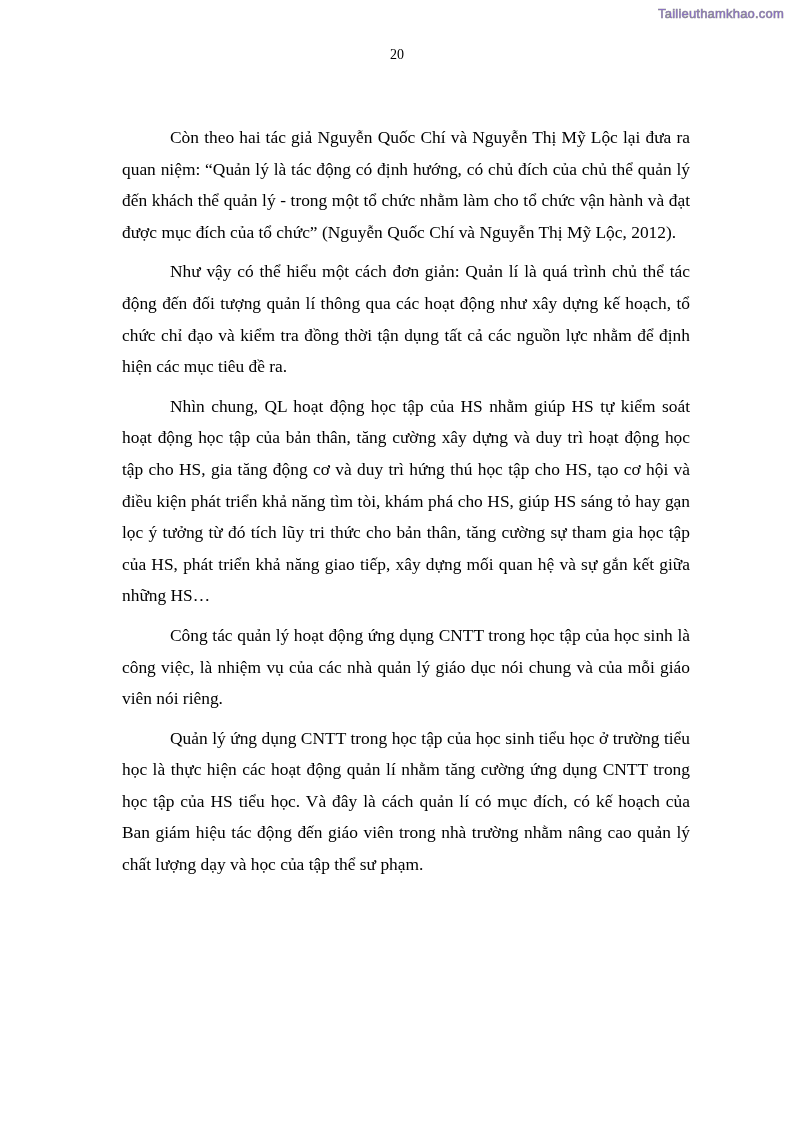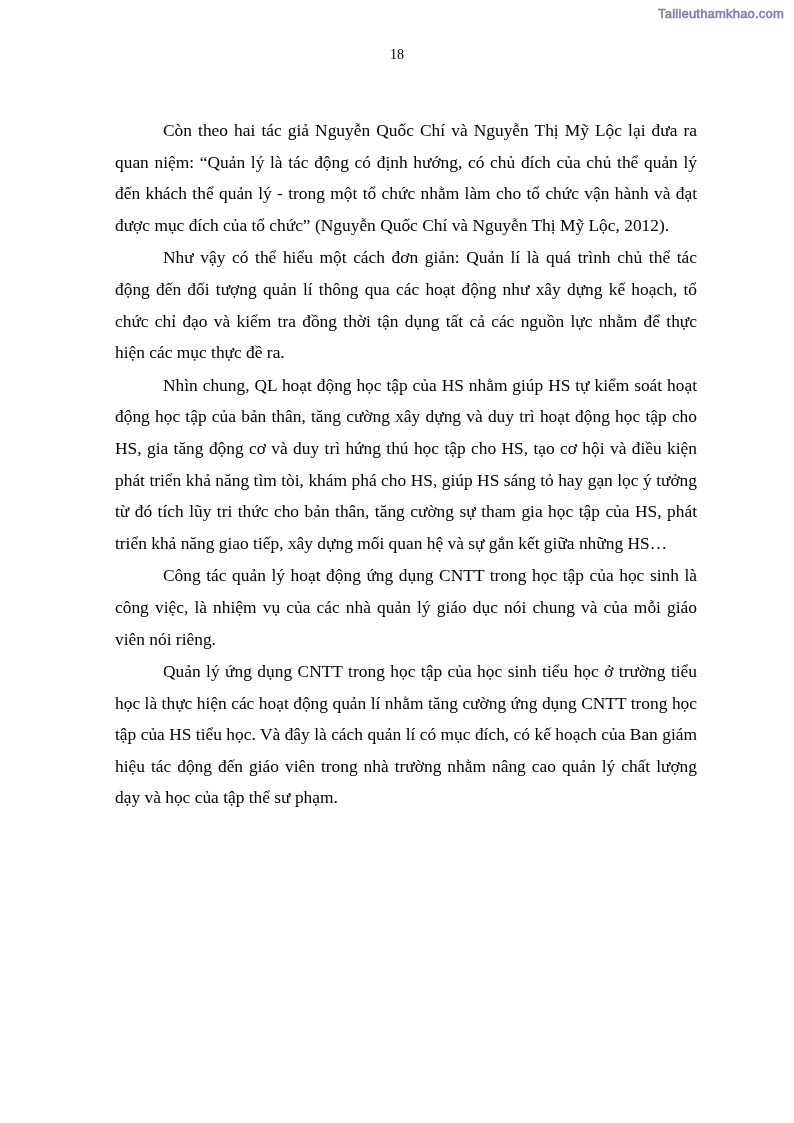--- a/index.html
+++ b/index.html
@@ -36,33 +36,33 @@
     .content {
       position: absolute;
       top: 114px;
       left: 114px;
       width: 584px;
       font-size: 17.4px;
       line-height: 31.6px;
       text-align: justify;
     }
     .content p {
-      margin: 1px;
+      margin: 8px;
       text-indent: 48px;
     }
     .content p.heading {
       font-weight: bold;
     }
   </style>
 </head>
 <body>
 
 <div class="watermark">Tailieuthamkhao.com</div>
 
-<div class="page-number">18</div>
+<div class="page-number">20</div>
 
 <div class="content">
   <p>Còn theo hai tác giả Nguyễn Quốc Chí và Nguyễn Thị Mỹ Lộc lại đưa ra quan niệm: “Quản lý là tác động có định hướng, có chủ đích của chủ thể quản lý đến khách thể quản lý - trong một tổ chức nhằm làm cho tổ chức vận hành và đạt được mục đích của tổ chức” (Nguyễn Quốc Chí và Nguyễn Thị Mỹ Lộc, 2012).</p>
-  <p>Như vậy có thể hiểu một cách đơn giản: Quản lí là quá trình chủ thể tác động đến đối tượng quản lí thông qua các hoạt động như xây dựng kế hoạch, tổ chức chỉ đạo và kiểm tra đồng thời tận dụng tất cả các nguồn lực nhằm để thực hiện các mục thực đề ra.</p>
+  <p>Như vậy có thể hiểu một cách đơn giản: Quản lí là quá trình chủ thể tác động đến đối tượng quản lí thông qua các hoạt động như xây dựng kế hoạch, tổ chức chỉ đạo và kiểm tra đồng thời tận dụng tất cả các nguồn lực nhằm để định hiện các mục tiêu đề ra.</p>
   <p>Nhìn chung, QL hoạt động học tập của HS nhằm giúp HS tự kiểm soát hoạt động học tập của bản thân, tăng cường xây dựng và duy trì hoạt động học tập cho HS, gia tăng động cơ và duy trì hứng thú học tập cho HS, tạo cơ hội và điều kiện phát triển khả năng tìm tòi, khám phá cho HS, giúp HS sáng tỏ hay gạn lọc ý tưởng từ đó tích lũy tri thức cho bản thân, tăng cường sự tham gia học tập của HS, phát triển khả năng giao tiếp, xây dựng mối quan hệ và sự gắn kết giữa những HS…</p>
   <p>Công tác quản lý hoạt động ứng dụng CNTT trong học tập của học sinh là công việc, là nhiệm vụ của các nhà quản lý giáo dục nói chung và của mỗi giáo viên nói riêng.</p>
   <p>Quản lý ứng dụng CNTT trong học tập của học sinh tiểu học ở trường tiểu học là thực hiện các hoạt động quản lí nhằm tăng cường ứng dụng  CNTT trong học tập của HS tiểu học. Và đây là cách quản lí có mục đích, có kế hoạch của Ban giám hiệu tác động đến giáo viên trong nhà trường nhằm nâng cao quản lý chất lượng dạy và học của tập thể sư phạm.</p>
 </div>
 
 </body></html>

